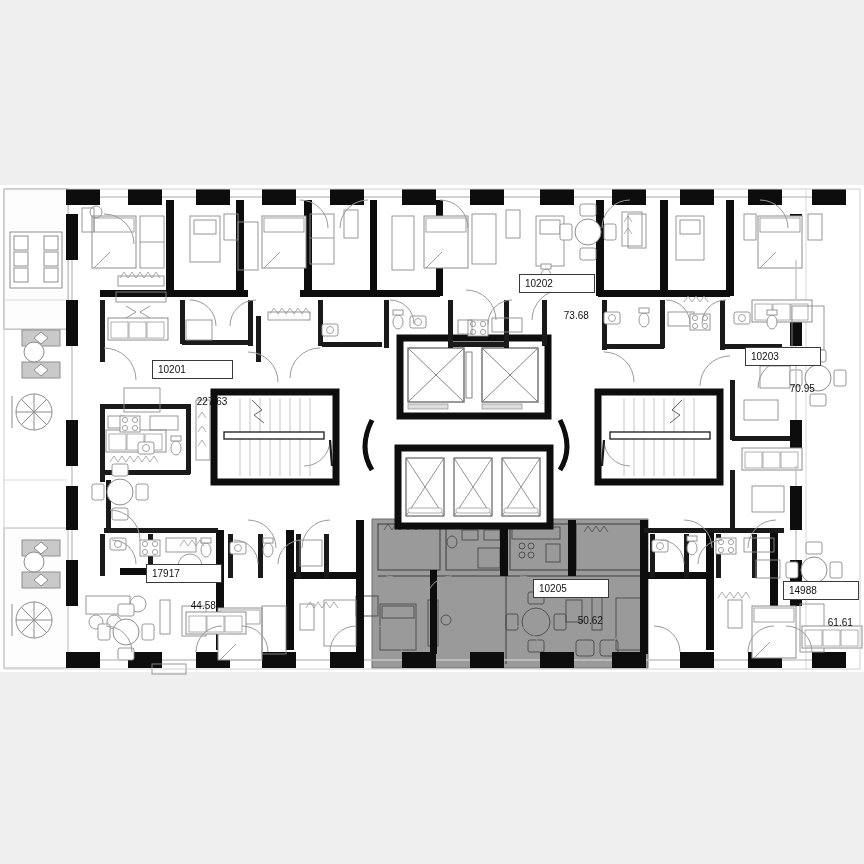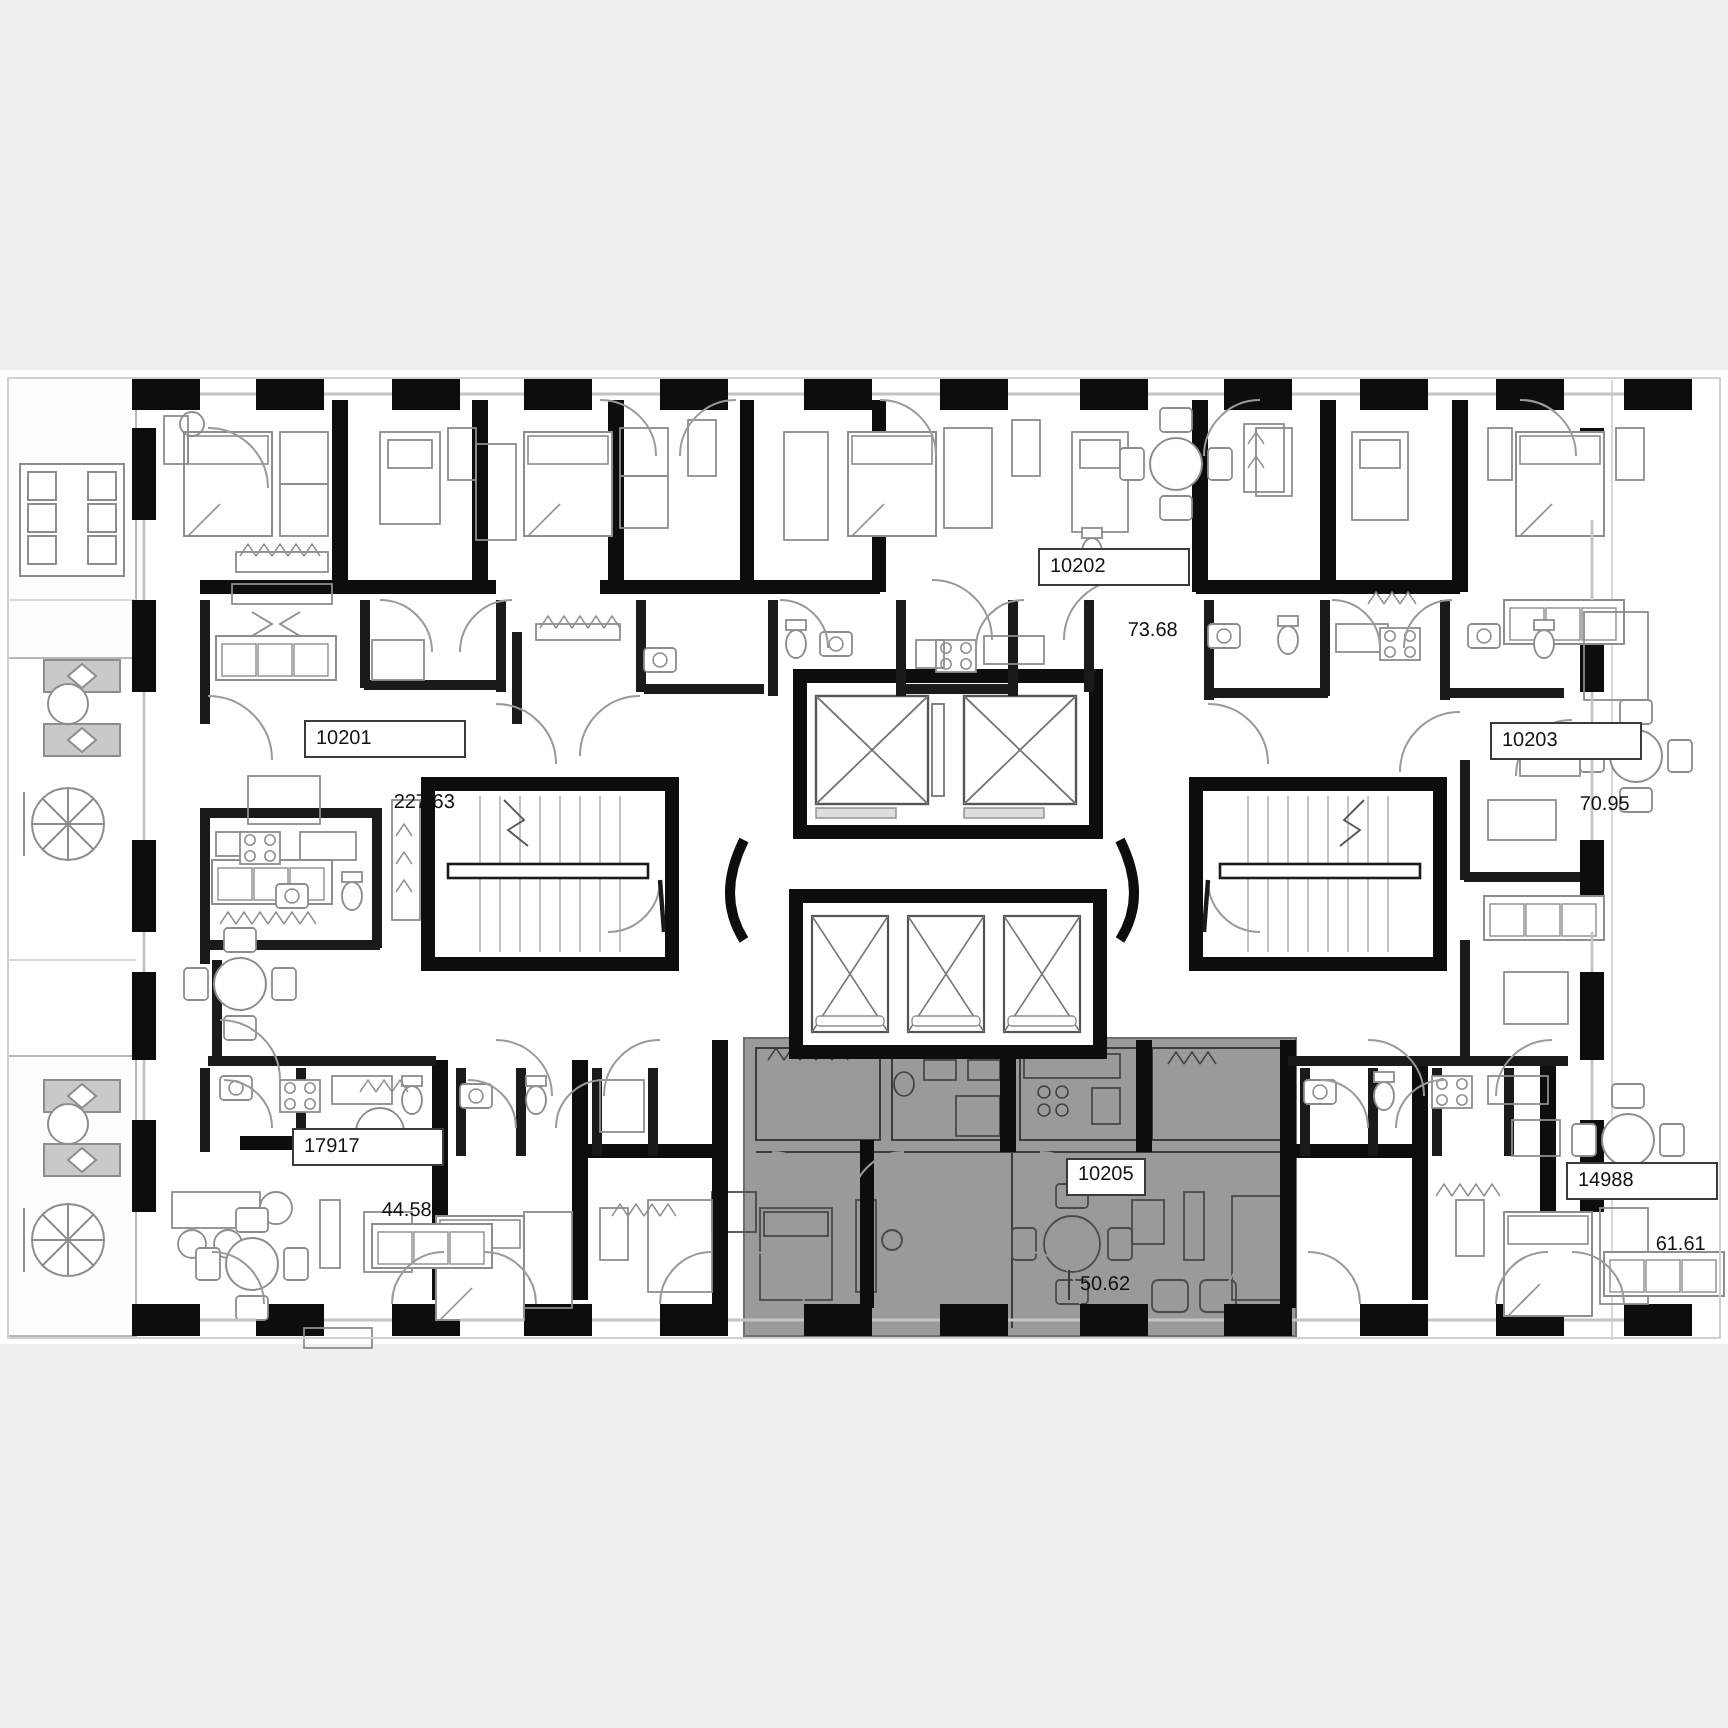--- a/index.html
+++ b/index.html
@@ -575,29 +575,29 @@
   </svg>
 
   <div class="unit-label" style="left:152px;top:360px;">
     <span class="lbl-id">10201</span>
     <span class="lbl-area">227.63</span>
   </div>
   <div class="unit-label" style="left:519px;top:274px;">
     <span class="lbl-id">10202</span>
     <span class="lbl-area">73.68</span>
   </div>
-  <div class="unit-label" style="left:745px;top:361px;text-align:center;">
+  <div class="unit-label" style="left:745px;top:347px;text-align:center;">
     <span class="lbl-id">10203</span>
     <span class="lbl-area">70.95</span>
   </div>
   <div class="unit-label" style="left:783px;top:581px;">
     <span class="lbl-id">14988</span>
     <span class="lbl-area">61.61</span>
   </div>
-  <div class="unit-label" style="left:533px;top:579px;flex-direction:column;">
+  <div class="unit-label" style="left:533px;top:579px;">
     <span class="lbl-id">10205</span>
     <span class="lbl-area">50.62</span>
   </div>
   <div class="unit-label" style="left:146px;top:564px;">
     <span class="lbl-id">17917</span>
     <span class="lbl-area">44.58</span>
   </div>
 
 </div>
 

